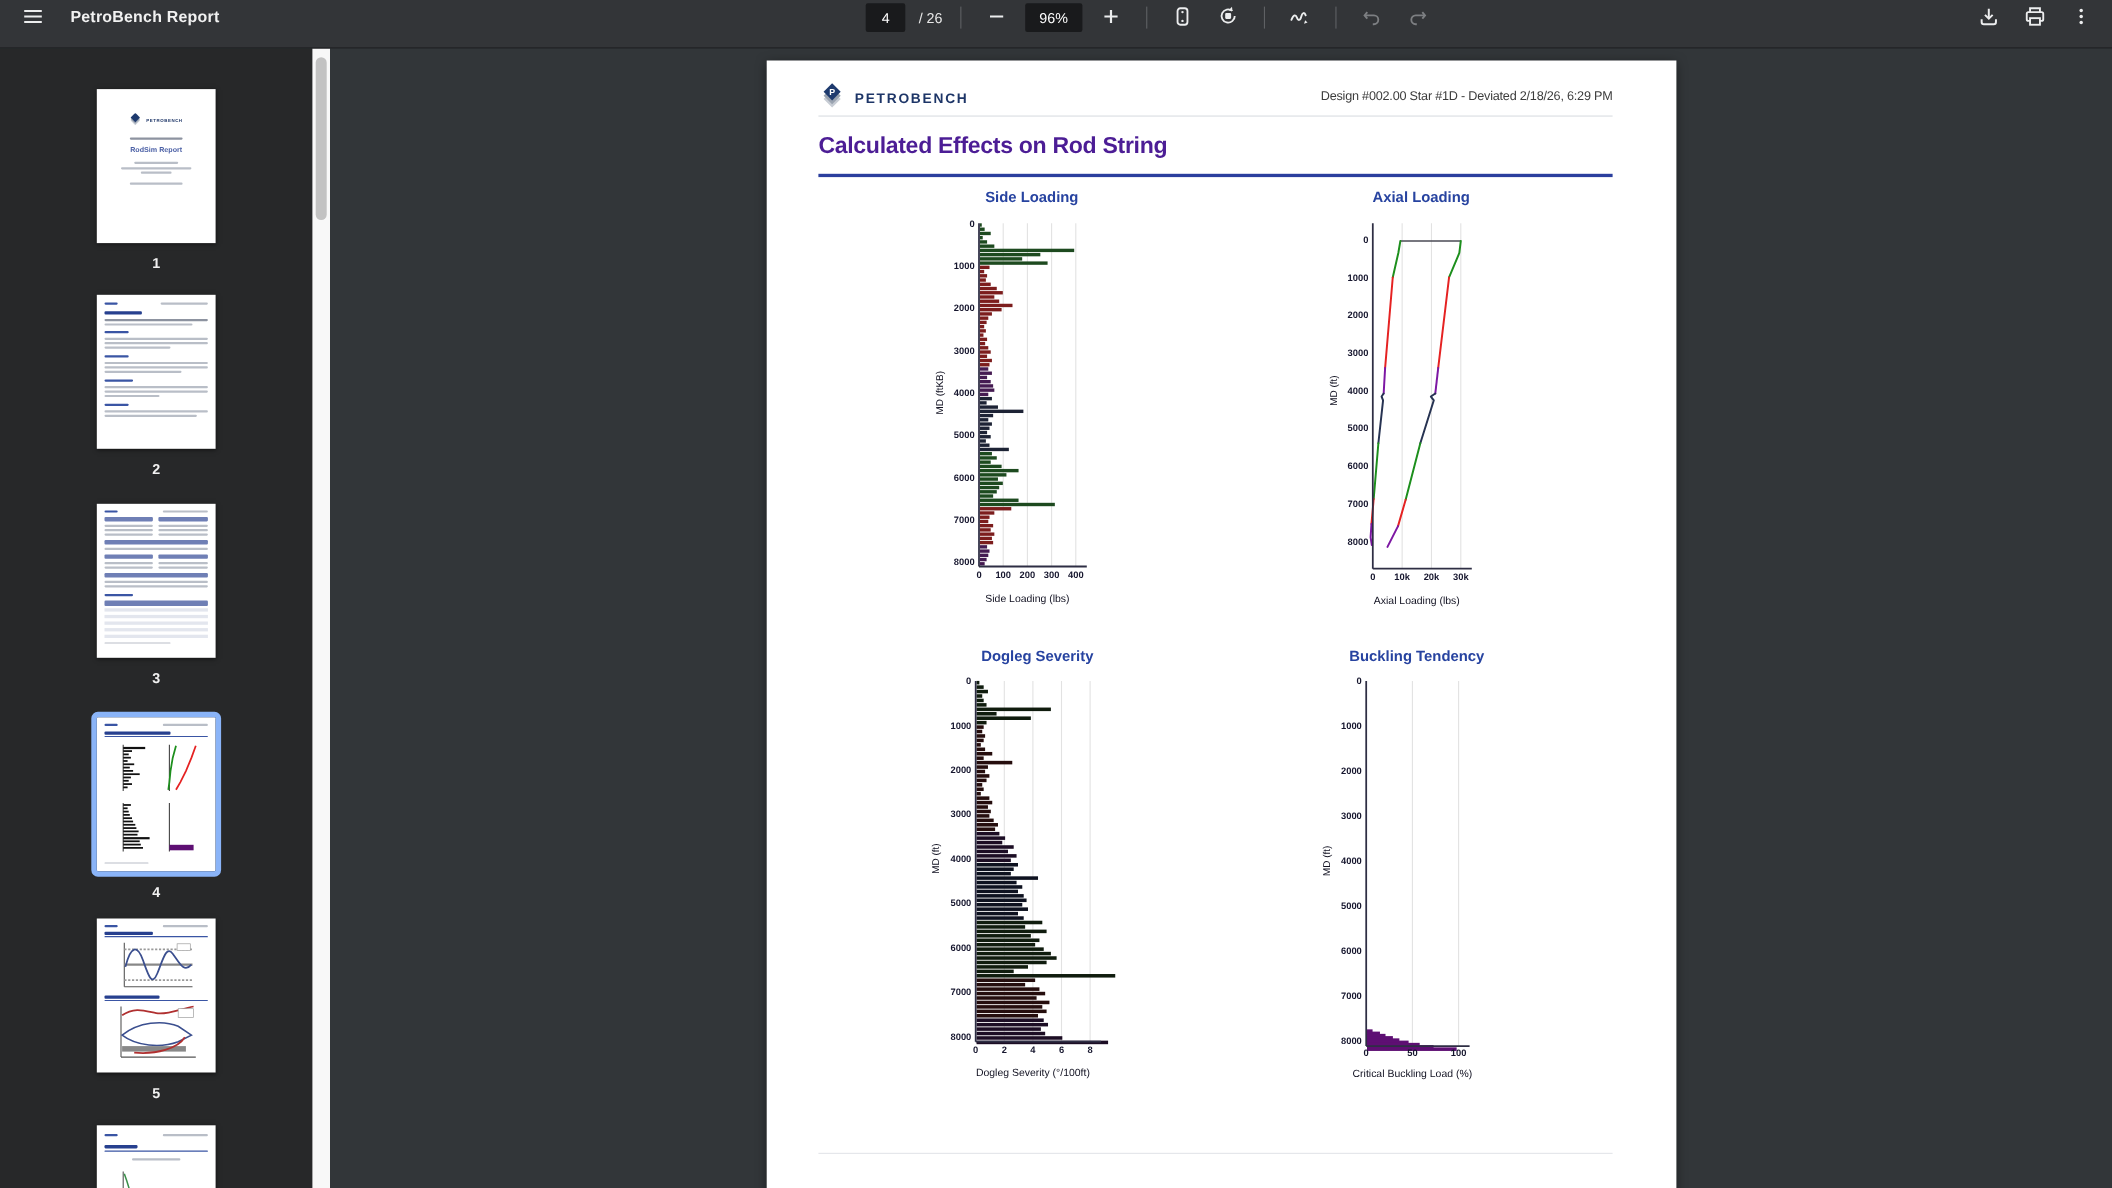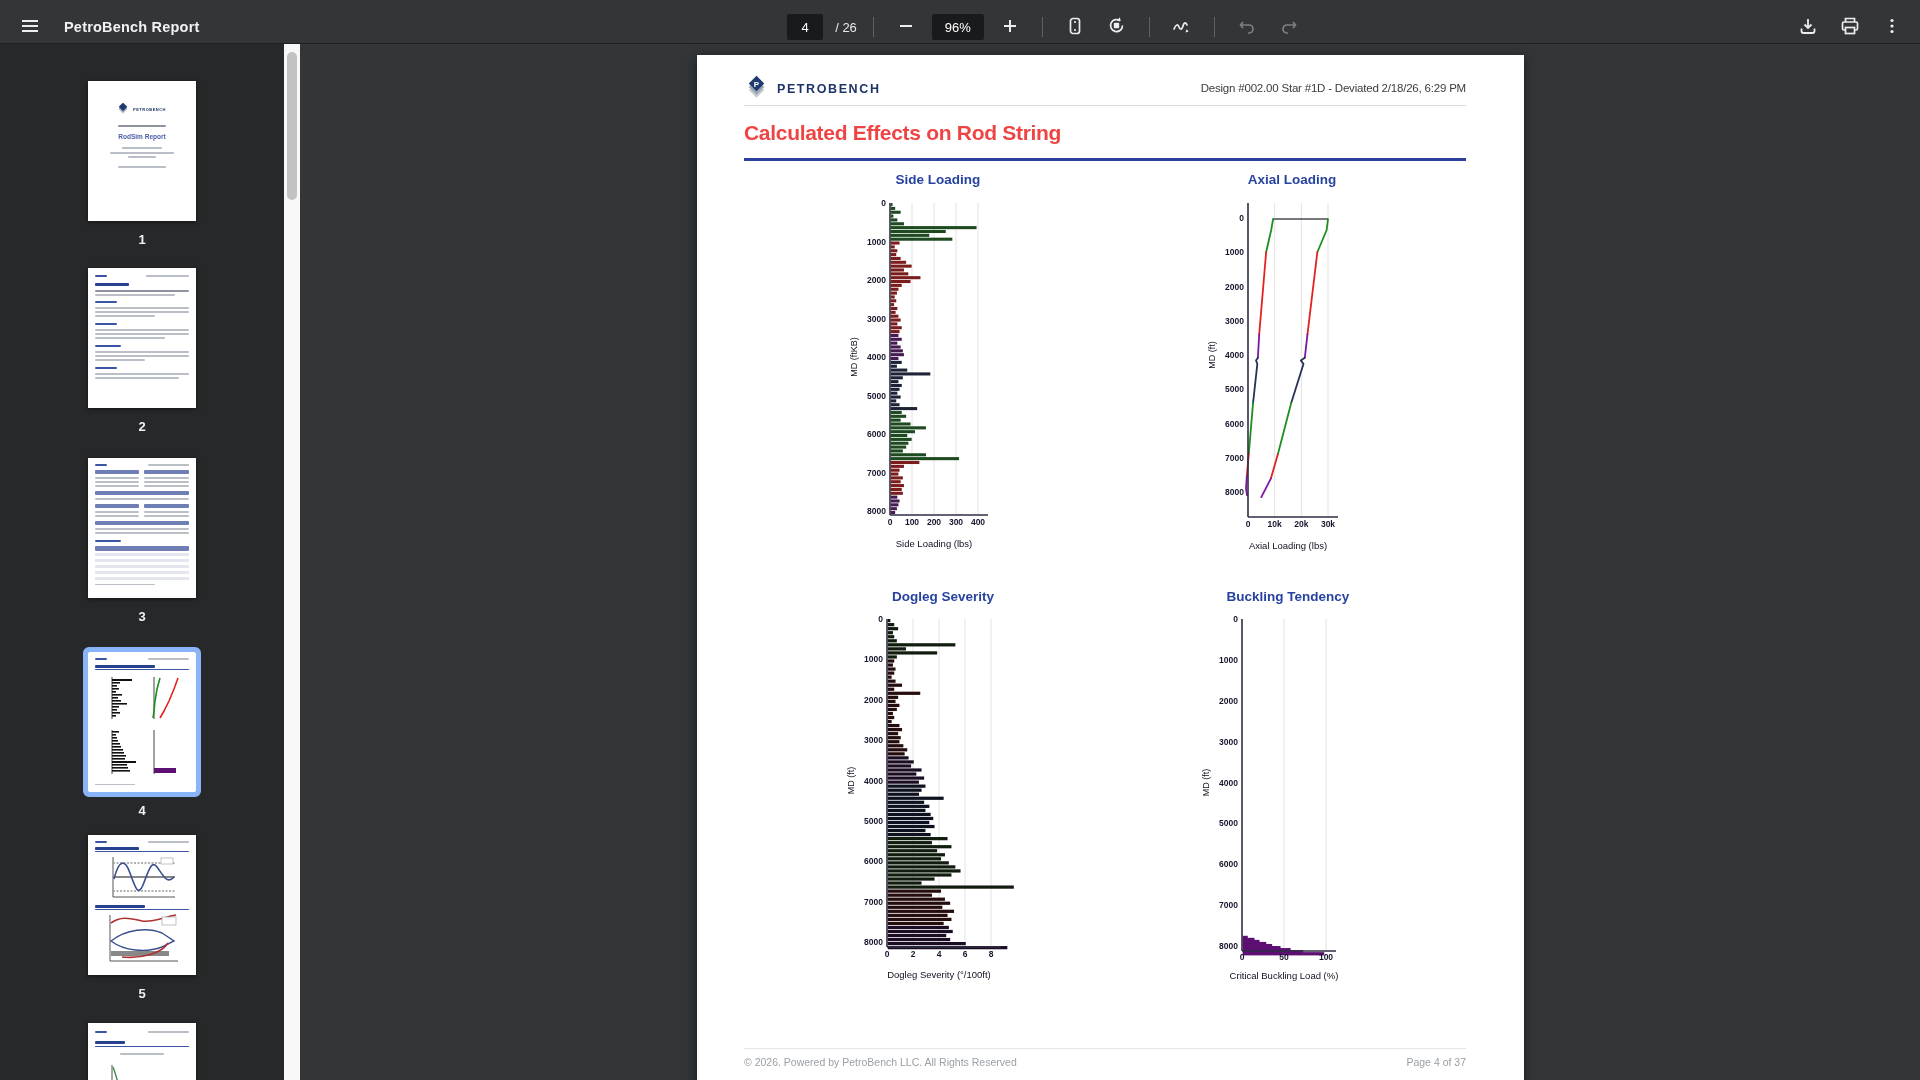--- a/index.html
+++ b/index.html
@@ -1,21 +1,21 @@
 <!DOCTYPE html>
 <html><head>
 <meta charset="utf-8">
 <style>
   * { margin:0; padding:0; box-sizing:border-box; }
   html,body { width:1920px; height:1080px; overflow:hidden; background:#202124;
               font-family:"Liberation Sans", sans-serif; }
 
   
   .toolbar { position:fixed; top:0; left:0; width:1920px; height:44px; background:#333538;
-             display:flex; align-items:flex-end; z-index:50; border-bottom:1px solid #202124; }
+             display:flex; align-items:flex-start; z-index:50; border-bottom:1px solid #202124; }
   .tb-left { display:flex; align-items:center; gap:18px; padding-left:14px; width:300px; }
   .tb-title { color:#f1f1f1; font-size:14.5px; font-weight:600; letter-spacing:.2px; }
   .tb-center { flex:1; display:flex; align-items:center; justify-content:center; gap:10px; }
   .tb-right { display:flex; align-items:center; gap:10px; padding-right:12px; }
   .icon-btn { width:32px; height:32px; display:flex; align-items:center; justify-content:center;
               border-radius:50%; cursor:pointer; background:transparent; border:none; }
   .icon-btn.disabled { cursor:default; }
   .tb-sep { width:1px; height:20px; background:#5f6164; margin:0 6px; }
   .page-box { width:36px; height:26px; background:#191a1c; border:none; border-radius:2px;
               color:#fff; font-size:13px; text-align:center; font-family:"Liberation Sans",sans-serif; }
@@ -52,21 +52,21 @@
   .pdf-page { position:absolute; left:397px; top:11px; width:827px; height:1072px; background:#fff;
               box-shadow:0 2px 10px rgba(0,0,0,.5); }
 
   .doc-header { position:absolute; top:18px; left:47px; right:58px; height:34px; }
   .brand { position:absolute; left:0; top:2px; display:flex; align-items:center; gap:7px; }
   .brand-text { color:#1d3567; font-size:12.5px; font-weight:700; letter-spacing:1.6px; }
   .doc-header-info { position:absolute; right:0; top:9px; color:#3c3c3c; font-size:11.5px;
                      letter-spacing:-0.2px; }
   .doc-header-rule { position:absolute; top:50px; left:47px; right:58px; height:1px; background:#d9dde2; }
 
-  .doc-title { position:absolute; top:66px; left:47px; color:#ef4444; font-size:21px; font-weight:800;
+  .doc-title { position:absolute; top:66px; left:47px; color:#4c1d95; font-size:21px; font-weight:800;
                letter-spacing:-0.3px; }
   .doc-title-rule { position:absolute; top:103px; left:47px; right:58px; height:2.5px; background:#2b3f9e; }
 
   .chart-svg { position:absolute; }
   svg text { font-family:"Liberation Sans", sans-serif; }
 
   .doc-footer-rule { position:absolute; top:993px; left:47px; right:58px; height:1px; background:#e3e5e9; }
   .doc-footer { position:absolute; top:1001px; left:47px; right:58px; display:flex;
                 justify-content:space-between; color:#9aa0a6; font-size:10.5px; }
 </style>
@@ -675,19 +675,15 @@
         <text x="41" y="323.125" text-anchor="end" font-size="8.5" font-weight="600" fill="#16162e">7000</text>
         <text x="41" y="364" text-anchor="end" font-size="8.5" font-weight="600" fill="#16162e">8000</text>
         <text x="45" y="375" text-anchor="middle" font-size="8.5" font-weight="600" fill="#16162e">0</text>
         <text x="87" y="375" text-anchor="middle" font-size="8.5" font-weight="600" fill="#16162e">50</text>
         <text x="129" y="375" text-anchor="middle" font-size="8.5" font-weight="600" fill="#16162e">100</text>
         <text x="87" y="394" text-anchor="middle" font-size="9.5" fill="#101020">Critical Buckling Load (%)</text>
         <text x="12" y="197.5" text-anchor="middle" font-size="9" fill="#101020" transform="rotate(-90 12 197.5)">MD (ft)</text>
       </svg>
 
     <div class="doc-footer-rule"></div>
-    <div class="doc-footer">
-      <span>© 2026. Powered by PetroBench LLC. All Rights Reserved</span>
-      <span>Page 4 of 37</span>
-    </div>
 
   </div>
 </div>
 
 </body></html>

